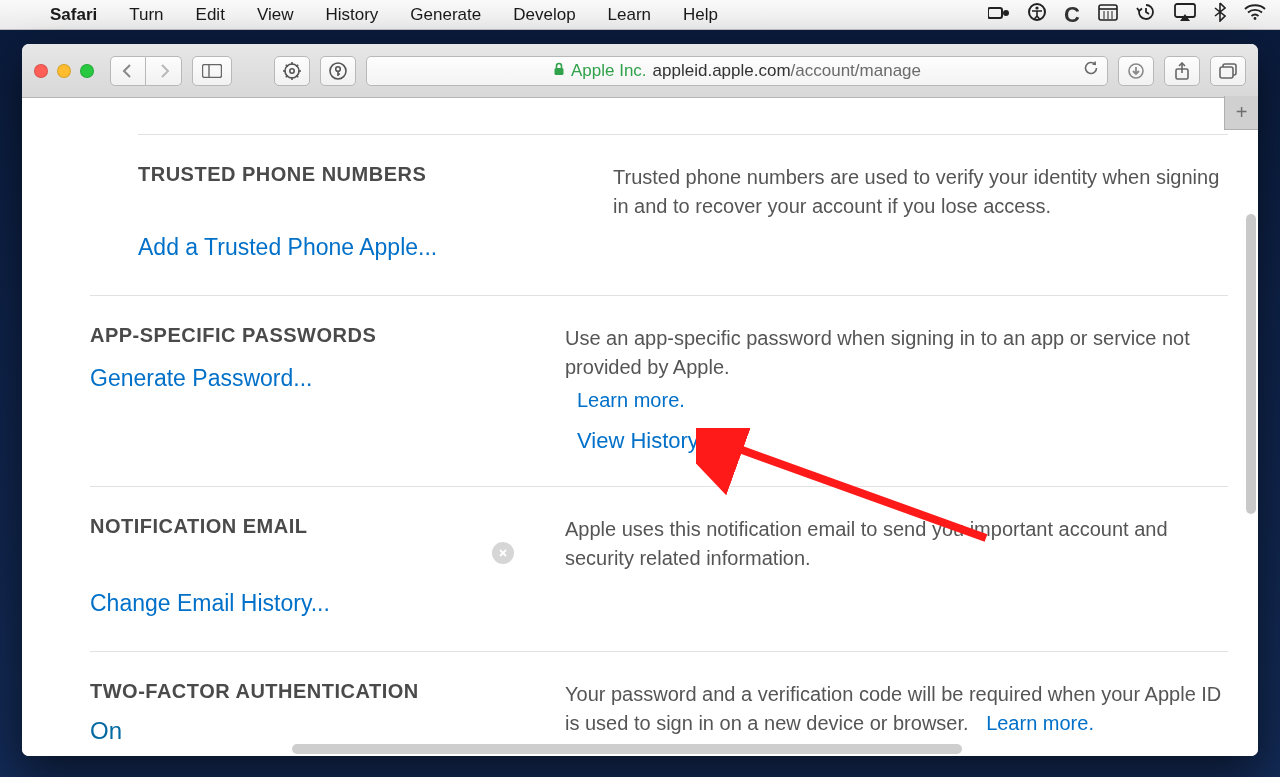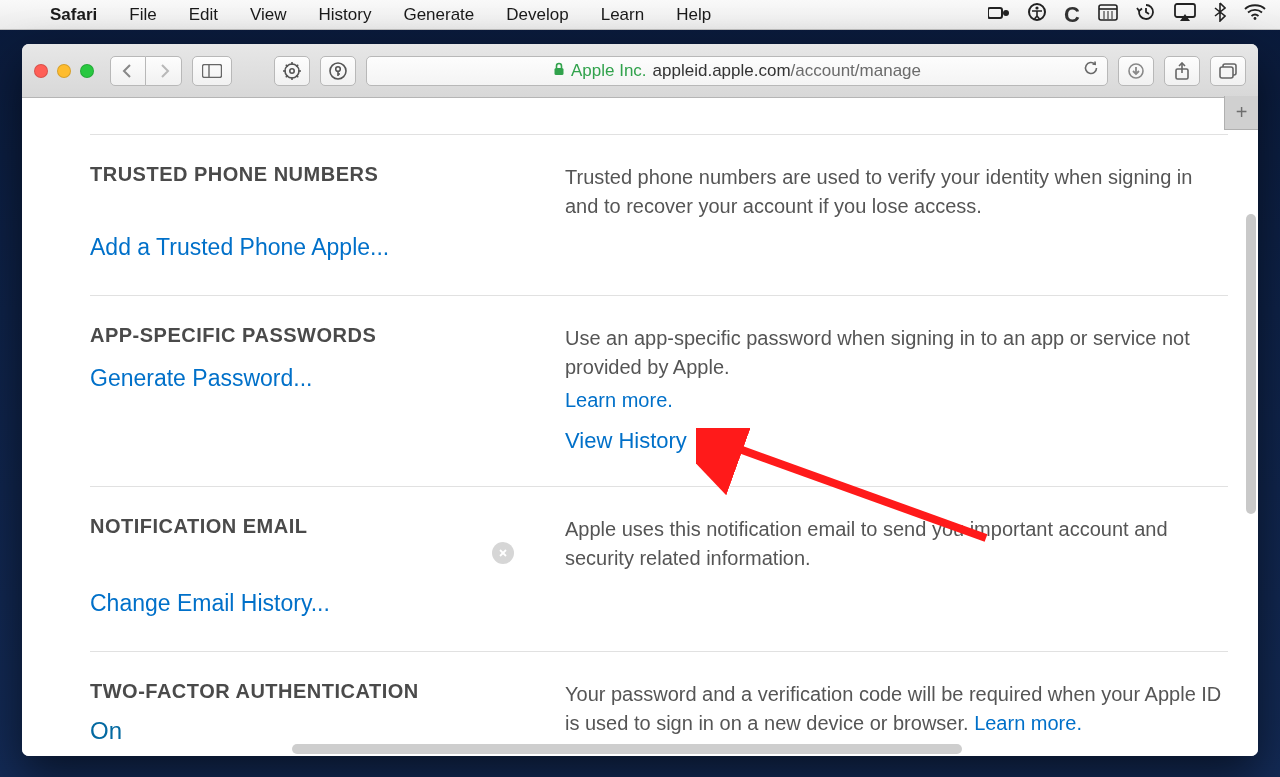--- a/index.html
+++ b/index.html
@@ -104,30 +104,30 @@
     position: absolute;
     left: 68px; right: 30px; top: 0; bottom: 14px;
     overflow: hidden;
   }
   .section {
     display: flex;
     border-top: 1px solid #e1e1e1;
     padding: 28px 0 30px 0;
     gap: 30px;
   }
-  .section.first { border-top: 1px solid #e1e1e1; margin-top: 36px; }
+  .section.first { border-top: 1px solid #e1e1e1; margin-top: 36px; margin-left: 48px; }
   .section .left { width: 445px; }
   .section .right { flex: 1; font-size: 20px; line-height: 1.45; color: #555; }
   .section h3 {
     font-size: 20px; font-weight: 600; letter-spacing: 0.5px;
     color: #4a4a4a; margin-bottom: 14px;
   }
   .sub-value { font-size: 24px; color: #0369a1; margin-top: 6px; }
   .link { color: #0070c9; font-size: 23px; line-height: 1.5; }
-  .link-sm { color: #0070c9; font-size: 20px; }
+  .link-sm { color: #0070c9; font-size: 20px; margin-left: 12px; }
   .link-block { display: block; margin-top: 4px; }
   
   .clear-x {
     width: 22px; height: 22px; border-radius: 50%;
     background: #d6d6d6; color: #fff;
     display: flex; align-items: center; justify-content: center;
     font-size: 14px;
     position: absolute;
     left: 470px; top: 444px;
   }
@@ -154,21 +154,21 @@
   }
 
   .toolbar .right-tools { margin-left: auto; display:flex; gap:10px;}
 </style>
 </head>
 <body>
 
 <div class="menubar">
   <span class="apple"></span>
   <span class="app-name">Safari</span>
-  <span>File</span>
+  <span>Turn</span>
   <span>Edit</span>
   <span>View</span>
   <span>History</span>
   <span>Generate</span>
   <span>Develop</span>
   <span>Learn</span>
   <span>Help</span>
   <div class="spacer"></div>
   <div class="right">
     <span>

